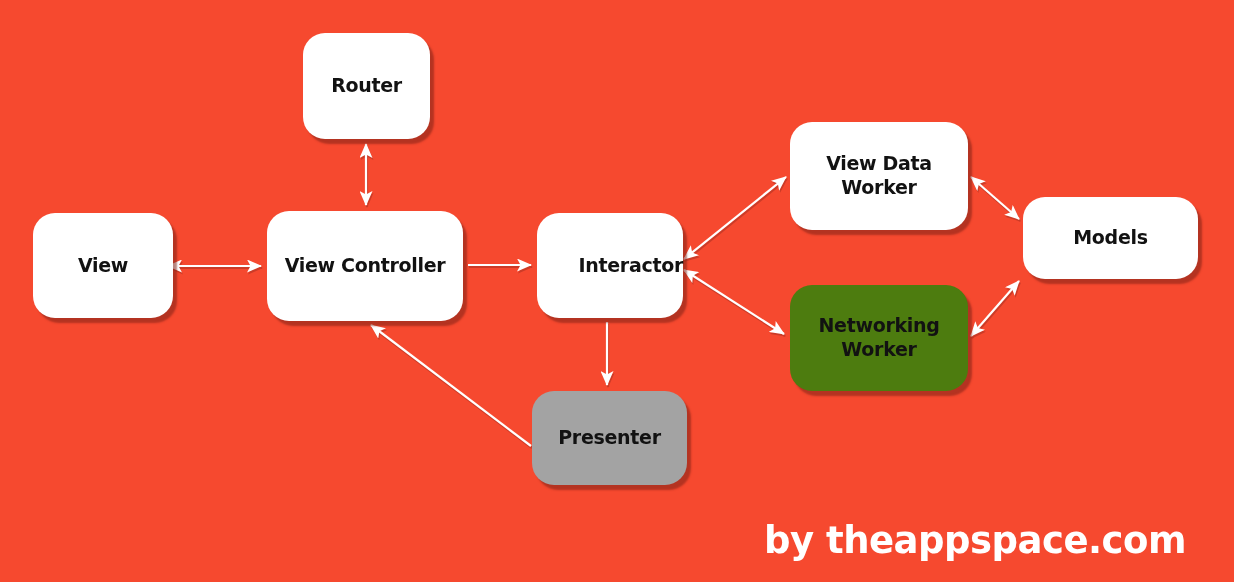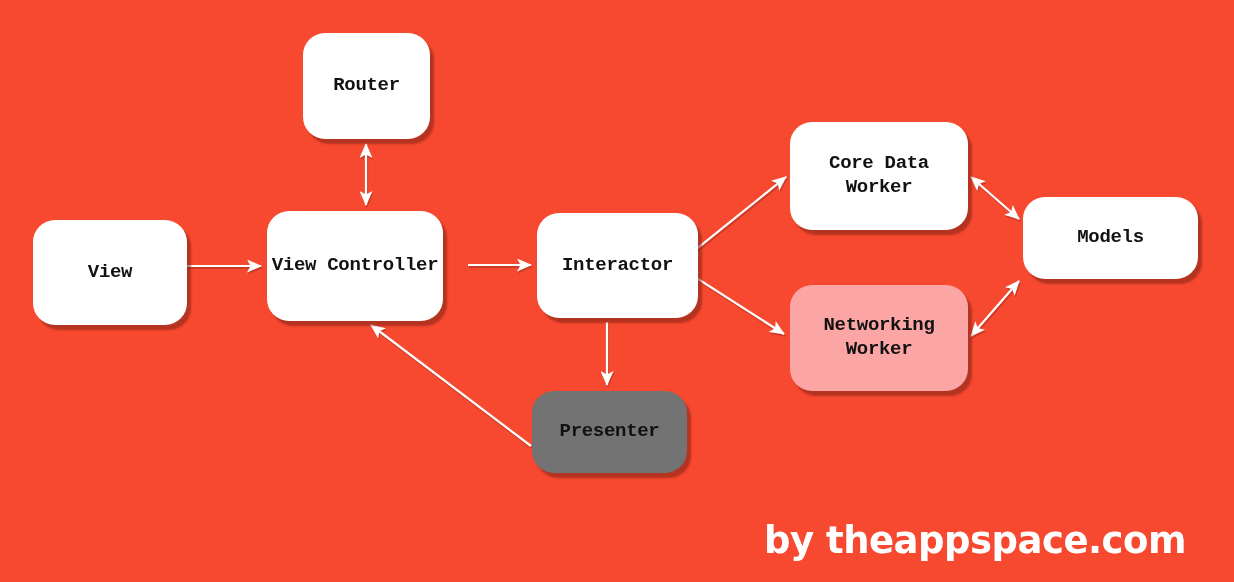--- a/index.html
+++ b/index.html
@@ -34,21 +34,20 @@
     justify-content: center;
     box-sizing: border-box;
   }
   .node-label {
     font-weight: bold;
     font-size: 19px;
     line-height: 1.25;
     text-align: center;
     white-space: pre-line;
     letter-spacing: -0.3px;
-    font-family: Liberation Mono, monospace;
   }
   #attribution {
     position: absolute;
     right: 48px;
     bottom: 20px;
     font-weight: bold;
     font-size: 37px;
     letter-spacing: -0.5px;
   }
 </style>
@@ -68,40 +67,40 @@
       <line x1="468" y1="265" x2="531" y2="265" stroke="#FFFFFF" marker-end="url(#ah)"></line>
       <line x1="607" y1="322" x2="607" y2="385" stroke="#FFFFFF" marker-end="url(#ah)"></line>
       <line x1="531" y1="446" x2="371" y2="325" stroke="#FFFFFF" marker-end="url(#ah)"></line>
       <line x1="684" y1="259" x2="786" y2="177" stroke="#FFFFFF" marker-end="url(#ah)" marker-start="url(#ah)"></line>
       <line x1="684" y1="270" x2="784" y2="334" stroke="#FFFFFF" marker-end="url(#ah)" marker-start="url(#ah)"></line>
       <line x1="971" y1="177" x2="1019" y2="219" stroke="#FFFFFF" marker-end="url(#ah)" marker-start="url(#ah)"></line>
       <line x1="971" y1="336" x2="1019" y2="281" stroke="#FFFFFF" marker-end="url(#ah)" marker-start="url(#ah)"></line>
     </svg>
 
   <div id="nodes-layer">
-      <div class="node" style="left: 33px; top: 220px; width: 154px; height: 105px; background: rgb(255, 255, 255);">
+      <div class="node" style="left: 33px; top: 213px; width: 140px; height: 105px; background: rgb(255, 255, 255);">
         <span class="node-label" style="color: rgb(18, 18, 18);">View</span>
       </div>
       <div class="node" style="left: 303px; top: 33px; width: 127px; height: 106px; background: rgb(255, 255, 255);">
         <span class="node-label" style="color: rgb(18, 18, 18);">Router</span>
       </div>
-      <div class="node" style="left: 267px; top: 211px; width: 176px; height: 110px; background: rgb(255, 255, 255);">
+      <div class="node" style="left: 267px; top: 211px; width: 196px; height: 110px; background: rgb(255, 255, 255);">
         <span class="node-label" style="color: rgb(18, 18, 18);">View Controller</span>
       </div>
-      <div class="node" style="left: 537px; top: 213px; width: 161px; height: 105px; background: rgb(255, 255, 255);">
+      <div class="node" style="left: 537px; top: 213px; width: 146px; height: 105px; background: rgb(255, 255, 255); justify-content: flex-end;">
         <span class="node-label" style="color: rgb(18, 18, 18);">Interactor</span>
       </div>
-      <div class="node" style="left: 532px; top: 391px; width: 155px; height: 82px; background: #737373;">
+      <div class="node" style="left: 532px; top: 391px; width: 155px; height: 94px; background: #a3a3a3;">
         <span class="node-label" style="color: rgb(18, 18, 18);">Presenter</span>
       </div>
       <div class="node" style="left: 790px; top: 122px; width: 178px; height: 108px; background: rgb(255, 255, 255);">
-        <span class="node-label" style="color: rgb(18, 18, 18);">Core Data
+        <span class="node-label" style="color: rgb(18, 18, 18);">View Data
 Worker</span>
       </div>
-      <div class="node" style="left: 790px; top: 285px; width: 178px; height: 106px; background: #fca5a5;">
+      <div class="node" style="left: 790px; top: 285px; width: 178px; height: 106px; background: #4d7c0f;">
         <span class="node-label" style="color: rgb(18, 18, 18);">Networking
 Worker</span>
       </div>
       <div class="node" style="left: 1023px; top: 197px; width: 175px; height: 82px; background: rgb(255, 255, 255);">
         <span class="node-label" style="color: rgb(18, 18, 18);">Models</span>
       </div>
     </div>
 
   <div id="attribution" style="color: rgb(255, 255, 255);">by theappspace.com</div>
 </div>

